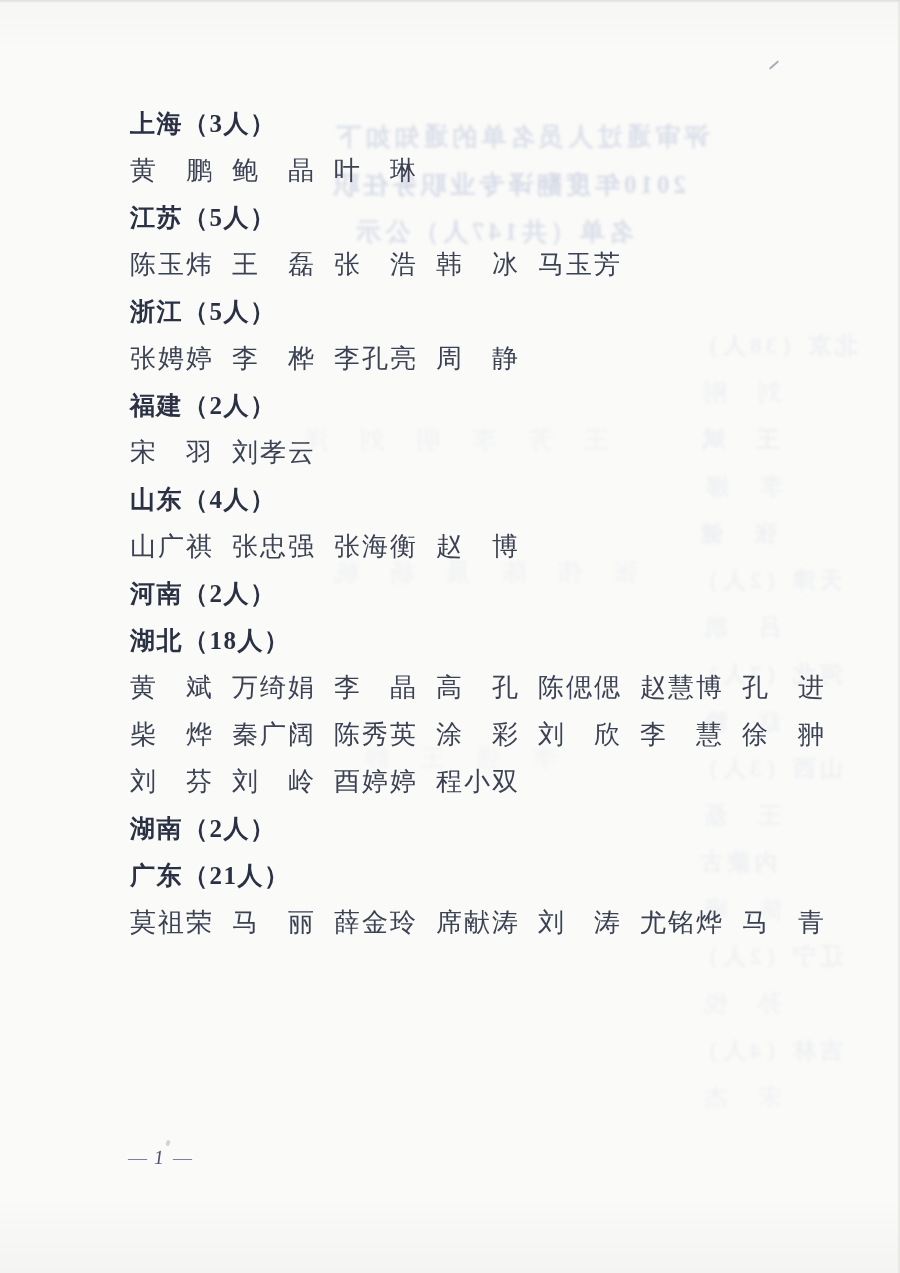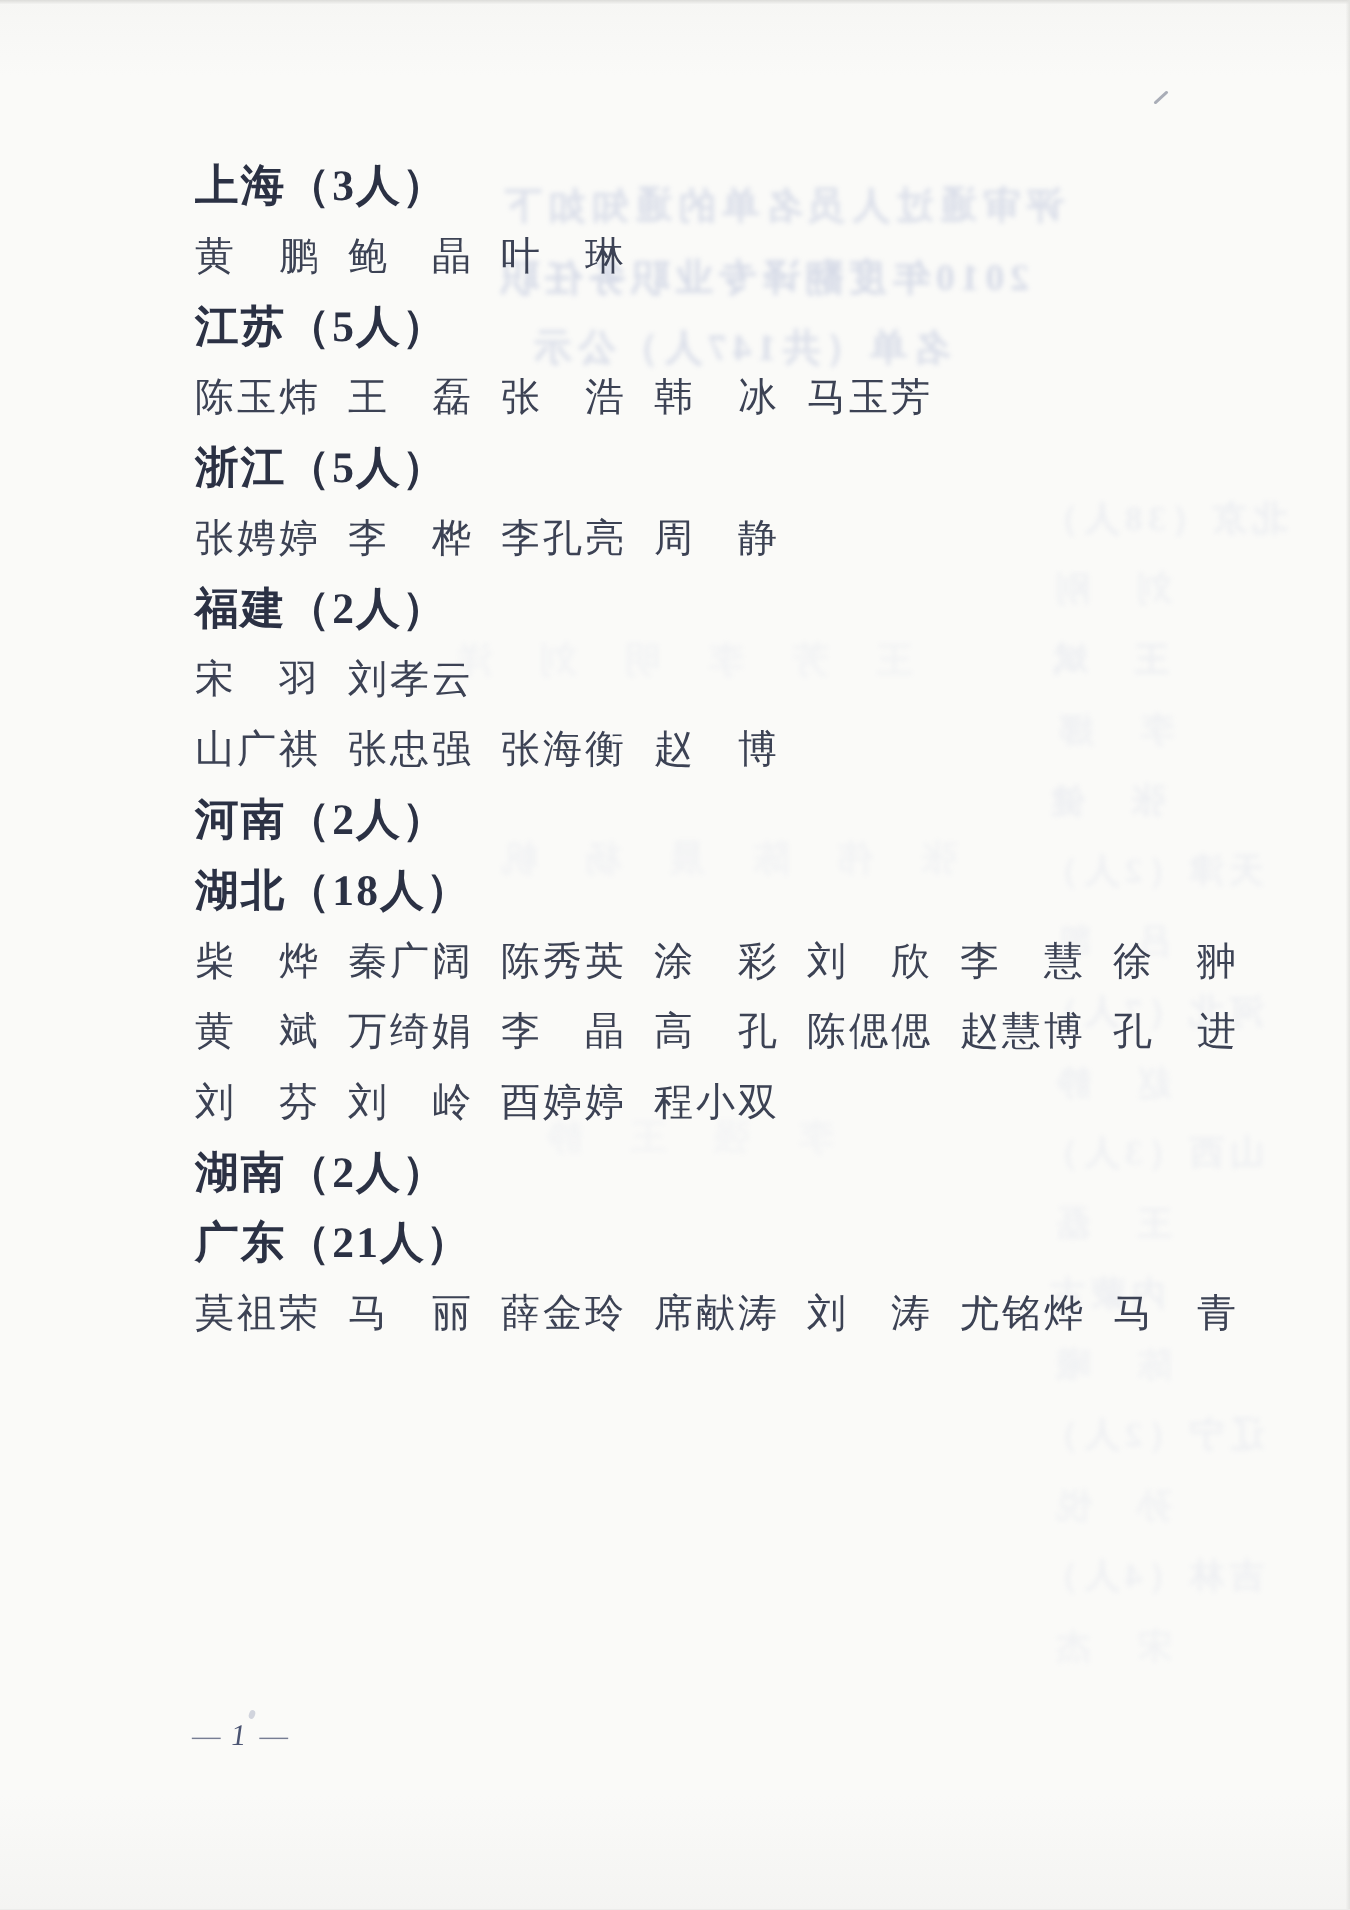--- a/index.html
+++ b/index.html
@@ -34,21 +34,21 @@
     position:absolute;color:var(--bleed);
     transform:scaleX(-1);transform-origin:center;
     filter:blur(1.6px);font-weight:bold;white-space:nowrap;
     letter-spacing:4px;user-select:none;
   }
 
   
   .content{position:absolute;left:130px;top:100px;width:680px;}
   .row{height:47px;display:flex;align-items:center;}
   .heading-row span{
-    font-size:29px;font-weight:bold;color:var(--head-ink);letter-spacing:1.5px;
+    font-size:25px;font-weight:bold;color:var(--head-ink);letter-spacing:1.5px;
   }
   .names-row{gap:18px;text-align:center;}
   .name{
     font-size:26px;color:var(--ink);letter-spacing:2px;white-space:pre;
   }
 
   
   .footer{
     position:absolute;left:128px;top:1146px;display:flex;align-items:center;gap:9px;
     color:var(--footer-ink);font-size:19px;
@@ -125,51 +125,54 @@
         <span class="name">李孔亮</span>
         <span class="name">周　静</span>
       </div>
       <div class="row heading-row">
         <span>福建（2人）</span>
       </div>
       <div class="row names-row">
         <span class="name">宋　羽</span>
         <span class="name">刘孝云</span>
       </div>
+      <div class="row heading-row">
+        <span>山东（4人）</span>
+      </div>
       <div class="row names-row">
         <span class="name">山广祺</span>
         <span class="name">张忠强</span>
         <span class="name">张海衡</span>
         <span class="name">赵　博</span>
       </div>
       <div class="row heading-row">
         <span>河南（2人）</span>
       </div>
       <div class="row heading-row">
         <span>湖北（18人）</span>
+      </div>
+      <div class="row names-row">
+        <span class="name">黄　斌</span>
+        <span class="name">万绮娟</span>
+        <span class="name">李　晶</span>
+        <span class="name">高　孔</span>
+        <span class="name">陈偲偲</span>
+        <span class="name">赵慧博</span>
+        <span class="name">孔　进</span>
       </div>
       <div class="row names-row">
         <span class="name">柴　烨</span>
         <span class="name">秦广阔</span>
         <span class="name">陈秀英</span>
         <span class="name">涂　彩</span>
         <span class="name">刘　欣</span>
         <span class="name">李　慧</span>
         <span class="name">徐　翀</span>
       </div>
       <div class="row names-row">
-        <span class="name">黄　斌</span>
-        <span class="name">万绮娟</span>
-        <span class="name">李　晶</span>
-        <span class="name">高　孔</span>
-        <span class="name">陈偲偲</span>
-        <span class="name">赵慧博</span>
-        <span class="name">孔　进</span>
-      </div>
-      <div class="row names-row">
         <span class="name">刘　芬</span>
         <span class="name">刘　岭</span>
         <span class="name">酉婷婷</span>
         <span class="name">程小双</span>
       </div>
       <div class="row heading-row">
         <span>湖南（2人）</span>
       </div>
       <div class="row heading-row">
         <span>广东（21人）</span>

